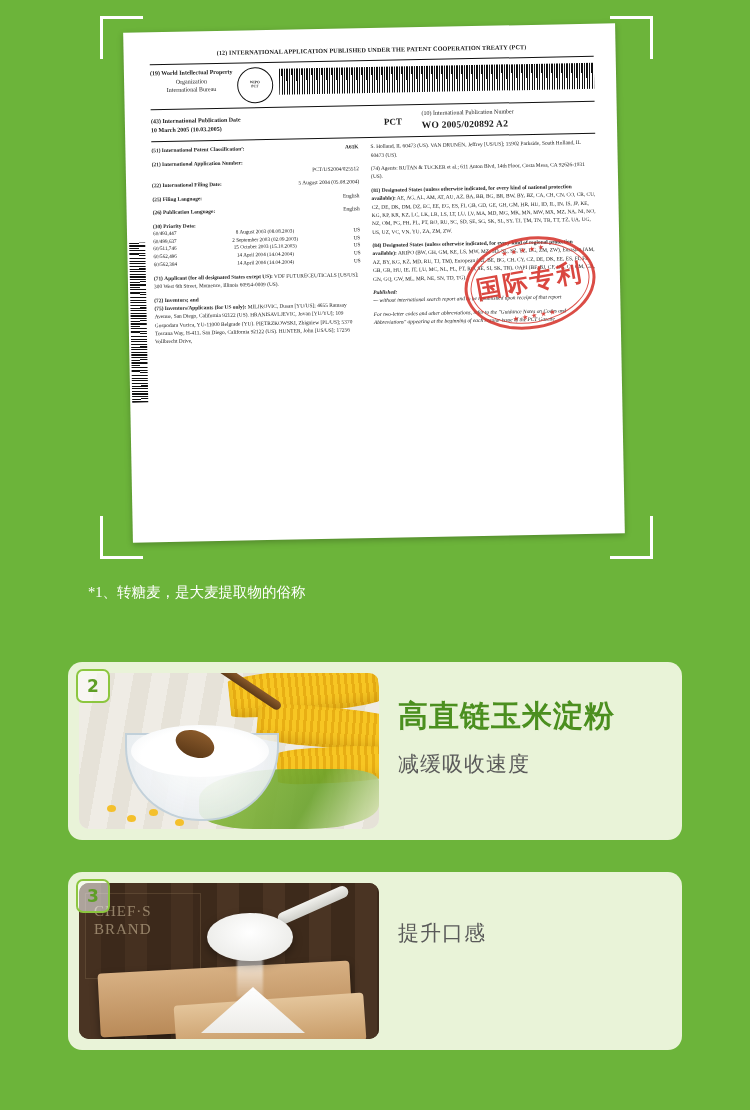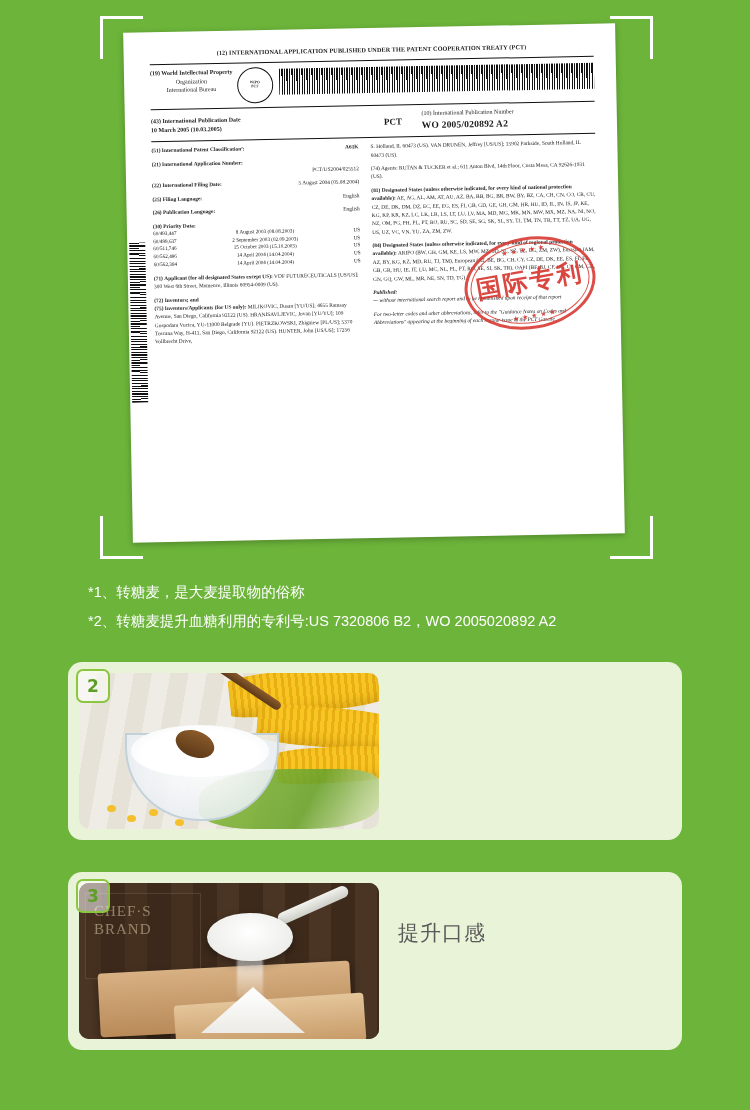--- a/index.html
+++ b/index.html
@@ -176,21 +176,21 @@
 
   
   .footnotes {
     position: absolute;
     left: 88px;
     top: 578px;
     width: 600px;
     color: #ffffff;
     font-size: 14.5px;
     line-height: 2.0;
-    font-family: Liberation Sans, sans-serif;
+    font-family: Liberation Serif, serif;
   }
 
   
   .card {
     position: absolute;
     left: 68px;
     width: 614px;
     height: 178px;
     background: #e9f3d8;
     border-radius: 14px;
@@ -538,40 +538,43 @@
       <div class="ring2"></div>
       <div class="stars">★★★★★</div>
       <div class="txt">国际专利</div>
       <div class="stars2">★★★★★</div>
     </div>
   </div>
 </div>
 
 <div class="footnotes">
   <div>*1、转糖麦，是大麦提取物的俗称</div>
-  <div>*2、转糖麦提升血糖利用的专利号:US 7320806 B2，WO 2005020892 A2</div>
 </div>
 
 <div class="card" id="card-2">
   <div class="card-photo photo-corn">
     <div class="bg-wood"></div>
     <div class="cob cob1"></div>
     <div class="cob cob2"></div>
     <div class="cob cob3"></div>
     <div class="husk"></div>
     <div class="spoon-handle"></div>
     <div class="bowl"></div>
     <div class="powder"></div>
     <div class="spoon-head"></div>
     <div class="kernel" style="left:28px;top:132px;"></div>
     <div class="kernel" style="left:48px;top:142px;"></div>
     <div class="kernel" style="left:70px;top:136px;"></div>
     <div class="kernel" style="left:96px;top:146px;"></div>
   </div>
   <div class="badge">2</div>
+  <div class="card-text">
+    <div class="card-title">高直链玉米淀粉</div>
+    <div class="card-sub">减缓吸收速度</div>
+  </div>
 </div>
 
 <div class="card" id="card-3">
   <div class="card-photo photo-xyl">
     <div class="wall"></div>
     <div class="sign">CHEF·S BRAND</div>
     <div class="board"></div>
     <div class="board2"></div>
     <div class="pile"></div>
     <div class="fall"></div>

